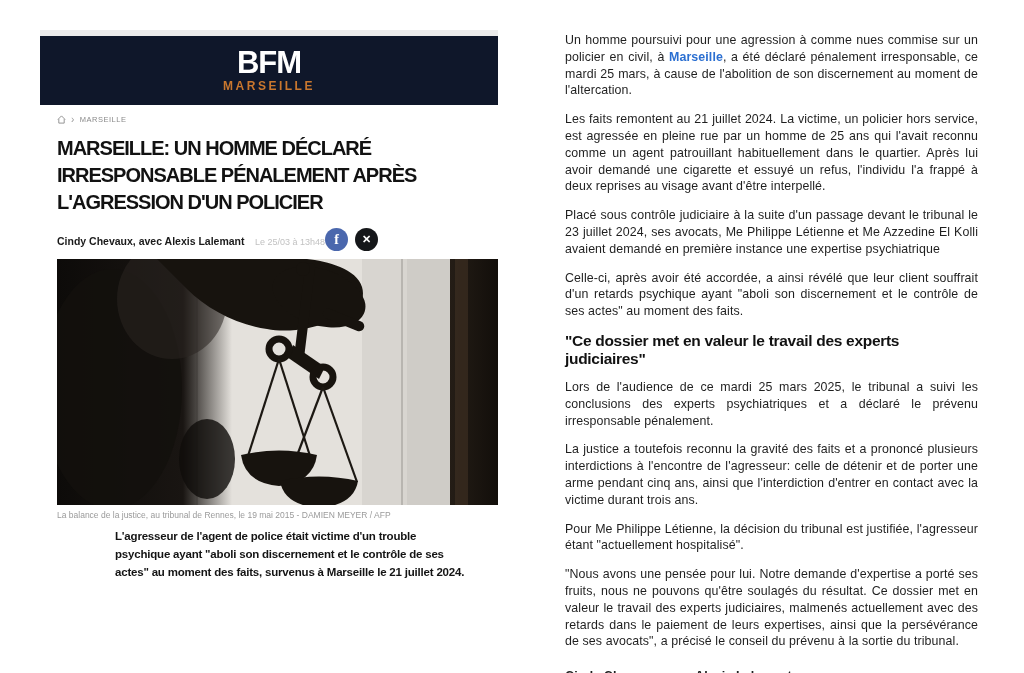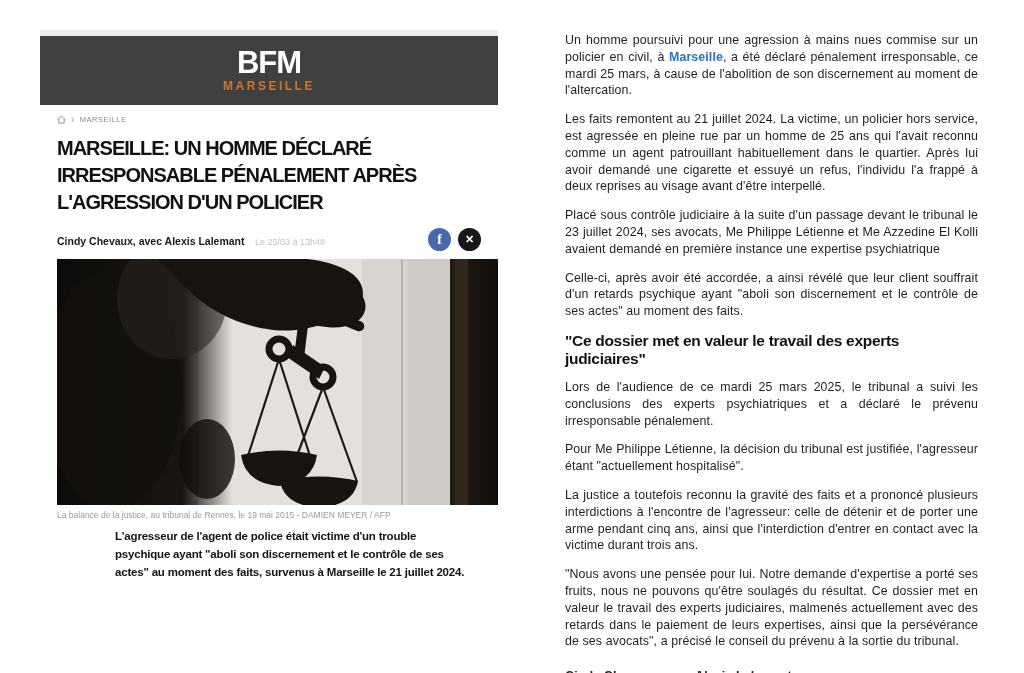--- a/index.html
+++ b/index.html
@@ -3,35 +3,35 @@
 <meta charset="utf-8">
 <style>
   * { margin:0; padding:0; box-sizing:border-box; }
   html,body { width:1024px; height:673px; background:#ffffff; overflow:hidden;
               font-family:"Liberation Sans", sans-serif; }
   .canvas { position:relative; width:1024px; height:673px; background:#fff; }
 
   
   .left-panel { position:absolute; left:40px; top:30px; width:458px; }
   .top-strip { height:6px; background:#ececec; }
-  .brand-banner { height:69px; background:#404040; display:flex; flex-direction:column;
+  .brand-banner { height:69px; background:#0f172a; display:flex; flex-direction:column;
                   align-items:center; justify-content:center; cursor:pointer; }
   .logo-bfm { color:#ffffff; font-weight:bold; font-size:31px; line-height:30px;
               letter-spacing:-1px; }
   .logo-sub { color:#c9772e; font-size:12px; font-weight:bold; letter-spacing:2.5px;
               margin-top:1px; }
   .breadcrumb { display:flex; align-items:center; gap:5px; margin:9px 0 0 17px;
                 font-size:7.5px; color:#8a8a8a; letter-spacing:0.5px; height:11px; }
   .breadcrumb .sep { font-size:10px; line-height:8px; color:#9a9a9a; }
   .breadcrumb .crumb { text-transform:uppercase; cursor:pointer; }
   .home-icon svg { display:block; }
   h1.headline { margin:10px 20px 0 17px; font-size:20px; line-height:27px;
                 font-weight:bold; letter-spacing:-1px; color:#121212;
                 text-transform:uppercase; }
-  .meta-row { display:flex; justify-content:space-between; align-items:center;
+  .meta-row { display:flex; align-items:center;
               margin:12px 17px 0 17px; }
   .authors { font-size:10.5px; font-weight:bold; color:#1a1a1a; }
   .date { font-size:9px; color:#c2c2c2; margin-left:6px; font-weight:normal; }
   .social { display:flex; gap:7px; }
   .circle { width:23px; height:23px; border-radius:50%; display:flex; align-items:center;
             justify-content:center; color:#fff; cursor:pointer; }
   .circle.fb { background:#4a67ad; font-family:"Liberation Serif", serif;
                font-weight:bold; font-size:14px; }
   .circle.x  { background:#15171a; font-size:11px; font-weight:bold; }
   .photo { margin:8px 0 0 17px; width:441px; height:246px; overflow:hidden; }
@@ -145,25 +145,25 @@
           <path d="M223,222 Q262,213 301,222 Q297,246 262,249 Q227,246 223,222 Z"></path>
         </g>
       </svg>
     </div>
 
     <div class="caption">La balance de la justice, au tribunal de Rennes, le 19 mai 2015 - DAMIEN MEYER / AFP</div>
     <div class="summary">L'agresseur de l'agent de police était victime d'un trouble psychique ayant "aboli son discernement et le contrôle de ses actes" au moment des faits, survenus à Marseille le 21 juillet 2024.</div>
   </div>
 
   <div class="right-panel">
-    <p><span>Un homme poursuivi pour une agression à mains nues commise sur un policier en civil, à </span><a class="link">Marseille</a><span>, a été déclaré pénalement irresponsable, ce mardi 25 mars, à cause de l'abolition de son discernement au moment de l'altercation.</span></p>
+    <p><span>Un homme poursuivi pour une agression à comme nues commise sur un policier en civil, à </span><a class="link">Marseille</a><span>, a été déclaré pénalement irresponsable, ce mardi 25 mars, à cause de l'abolition de son discernement au moment de l'altercation.</span></p>
     <p>Les faits remontent au 21 juillet 2024. La victime, un policier hors service, est agressée en pleine rue par un homme de 25 ans qui l'avait reconnu comme un agent patrouillant habituellement dans le quartier. Après lui avoir demandé une cigarette et essuyé un refus, l'individu l'a frappé à deux reprises au visage avant d'être interpellé.</p>
     <p>Placé sous contrôle judiciaire à la suite d'un passage devant le tribunal le 23 juillet 2024, ses avocats, Me Philippe Létienne et Me Azzedine El Kolli avaient demandé en première instance une expertise psychiatrique</p>
     <p>Celle-ci, après avoir été accordée, a ainsi révélé que leur client souffrait d'un retards psychique ayant "aboli son discernement et le contrôle de ses actes" au moment des faits.</p>
     <h2 class="subhead">"Ce dossier met en valeur le travail des experts judiciaires"</h2>
     <p class="tight">Lors de l'audience de ce mardi 25 mars 2025, le tribunal a suivi les conclusions des experts psychiatriques et a déclaré le prévenu irresponsable pénalement.</p>
+    <p>La justice a toutefois reconnu la gravité des faits et a prononcé plusieurs interdictions à l'encontre de l'agresseur: celle de détenir et de porter une arme pendant cinq ans, ainsi que l'interdiction d'entrer en contact avec la victime durant trois ans.</p>
     <p>Pour Me Philippe Létienne, la décision du tribunal est justifiée, l'agresseur étant "actuellement hospitalisé".</p>
-    <p>La justice a toutefois reconnu la gravité des faits et a prononcé plusieurs interdictions à l'encontre de l'agresseur: celle de détenir et de porter une arme pendant cinq ans, ainsi que l'interdiction d'entrer en contact avec la victime durant trois ans.</p>
     <p>"Nous avons une pensée pour lui. Notre demande d'expertise a porté ses fruits, nous ne pouvons qu'être soulagés du résultat. Ce dossier met en valeur le travail des experts judiciaires, malmenés actuellement avec des retards dans le paiement de leurs expertises, ainsi que la persévérance de ses avocats", a précisé le conseil du prévenu à la sortie du tribunal.</p>
     <div class="byline">Cindy Chevaux, avec Alexis Lalemant</div>
   </div>
 
 </div>
 
 </body></html>

